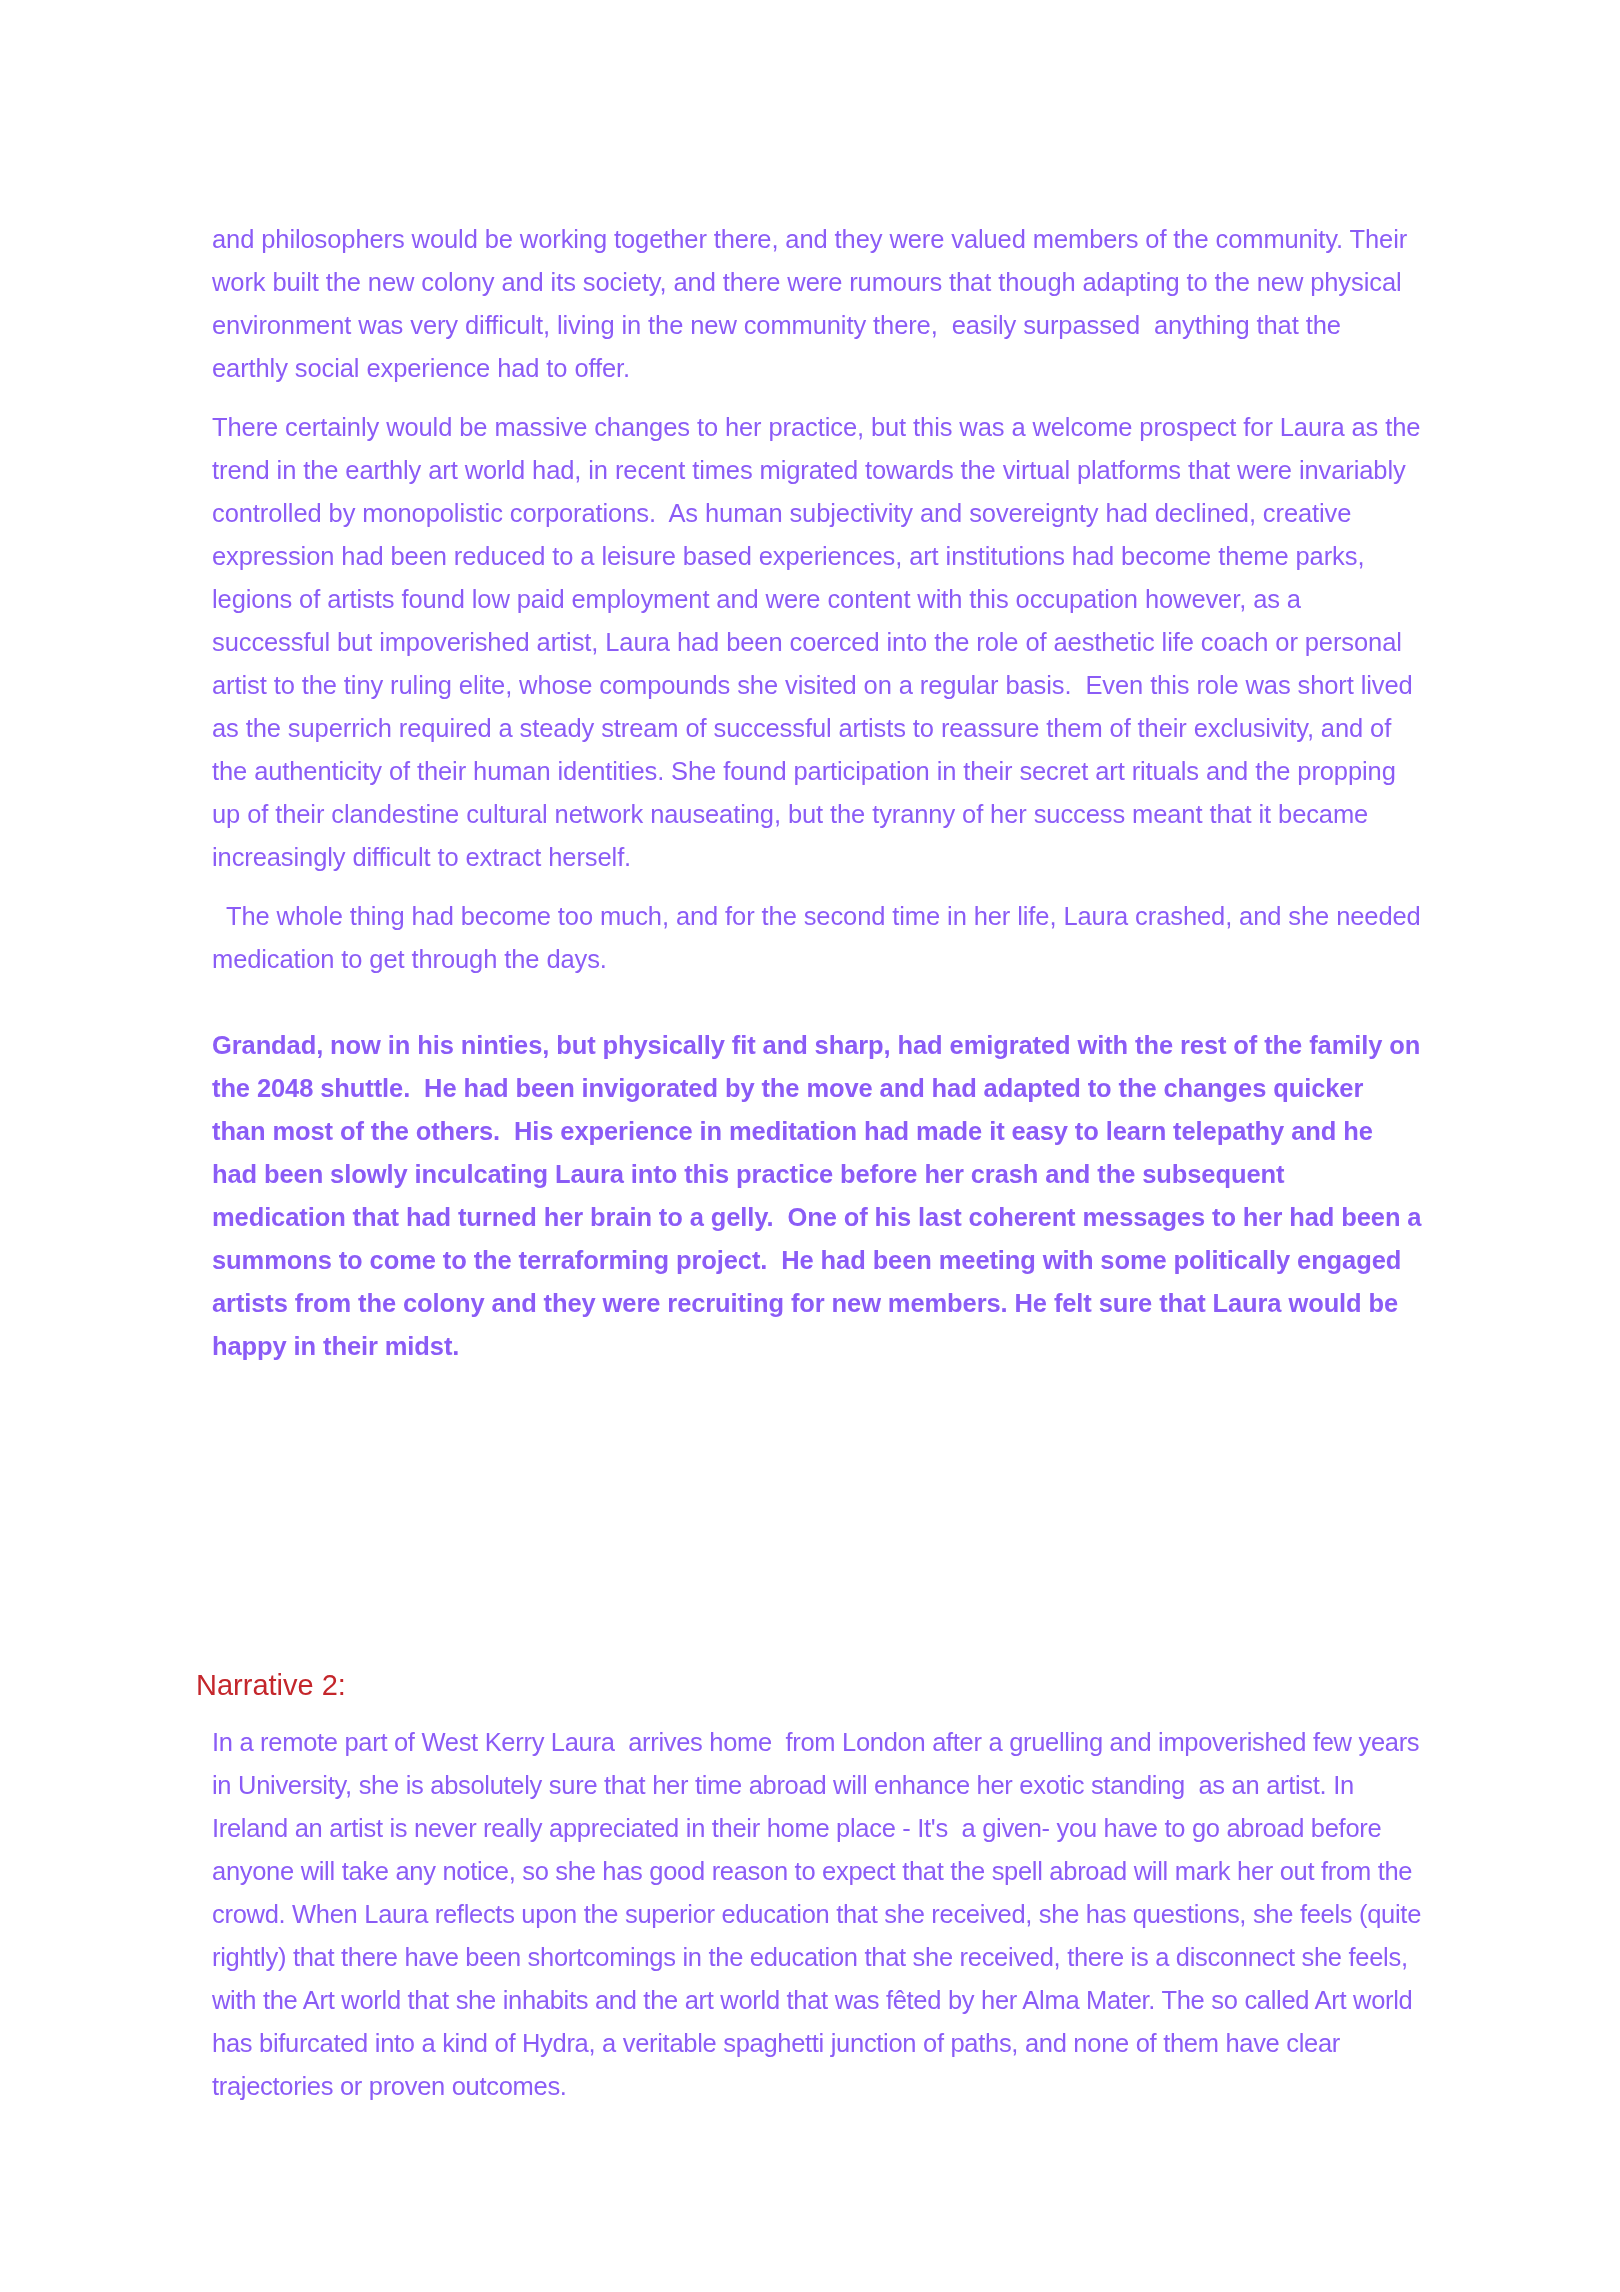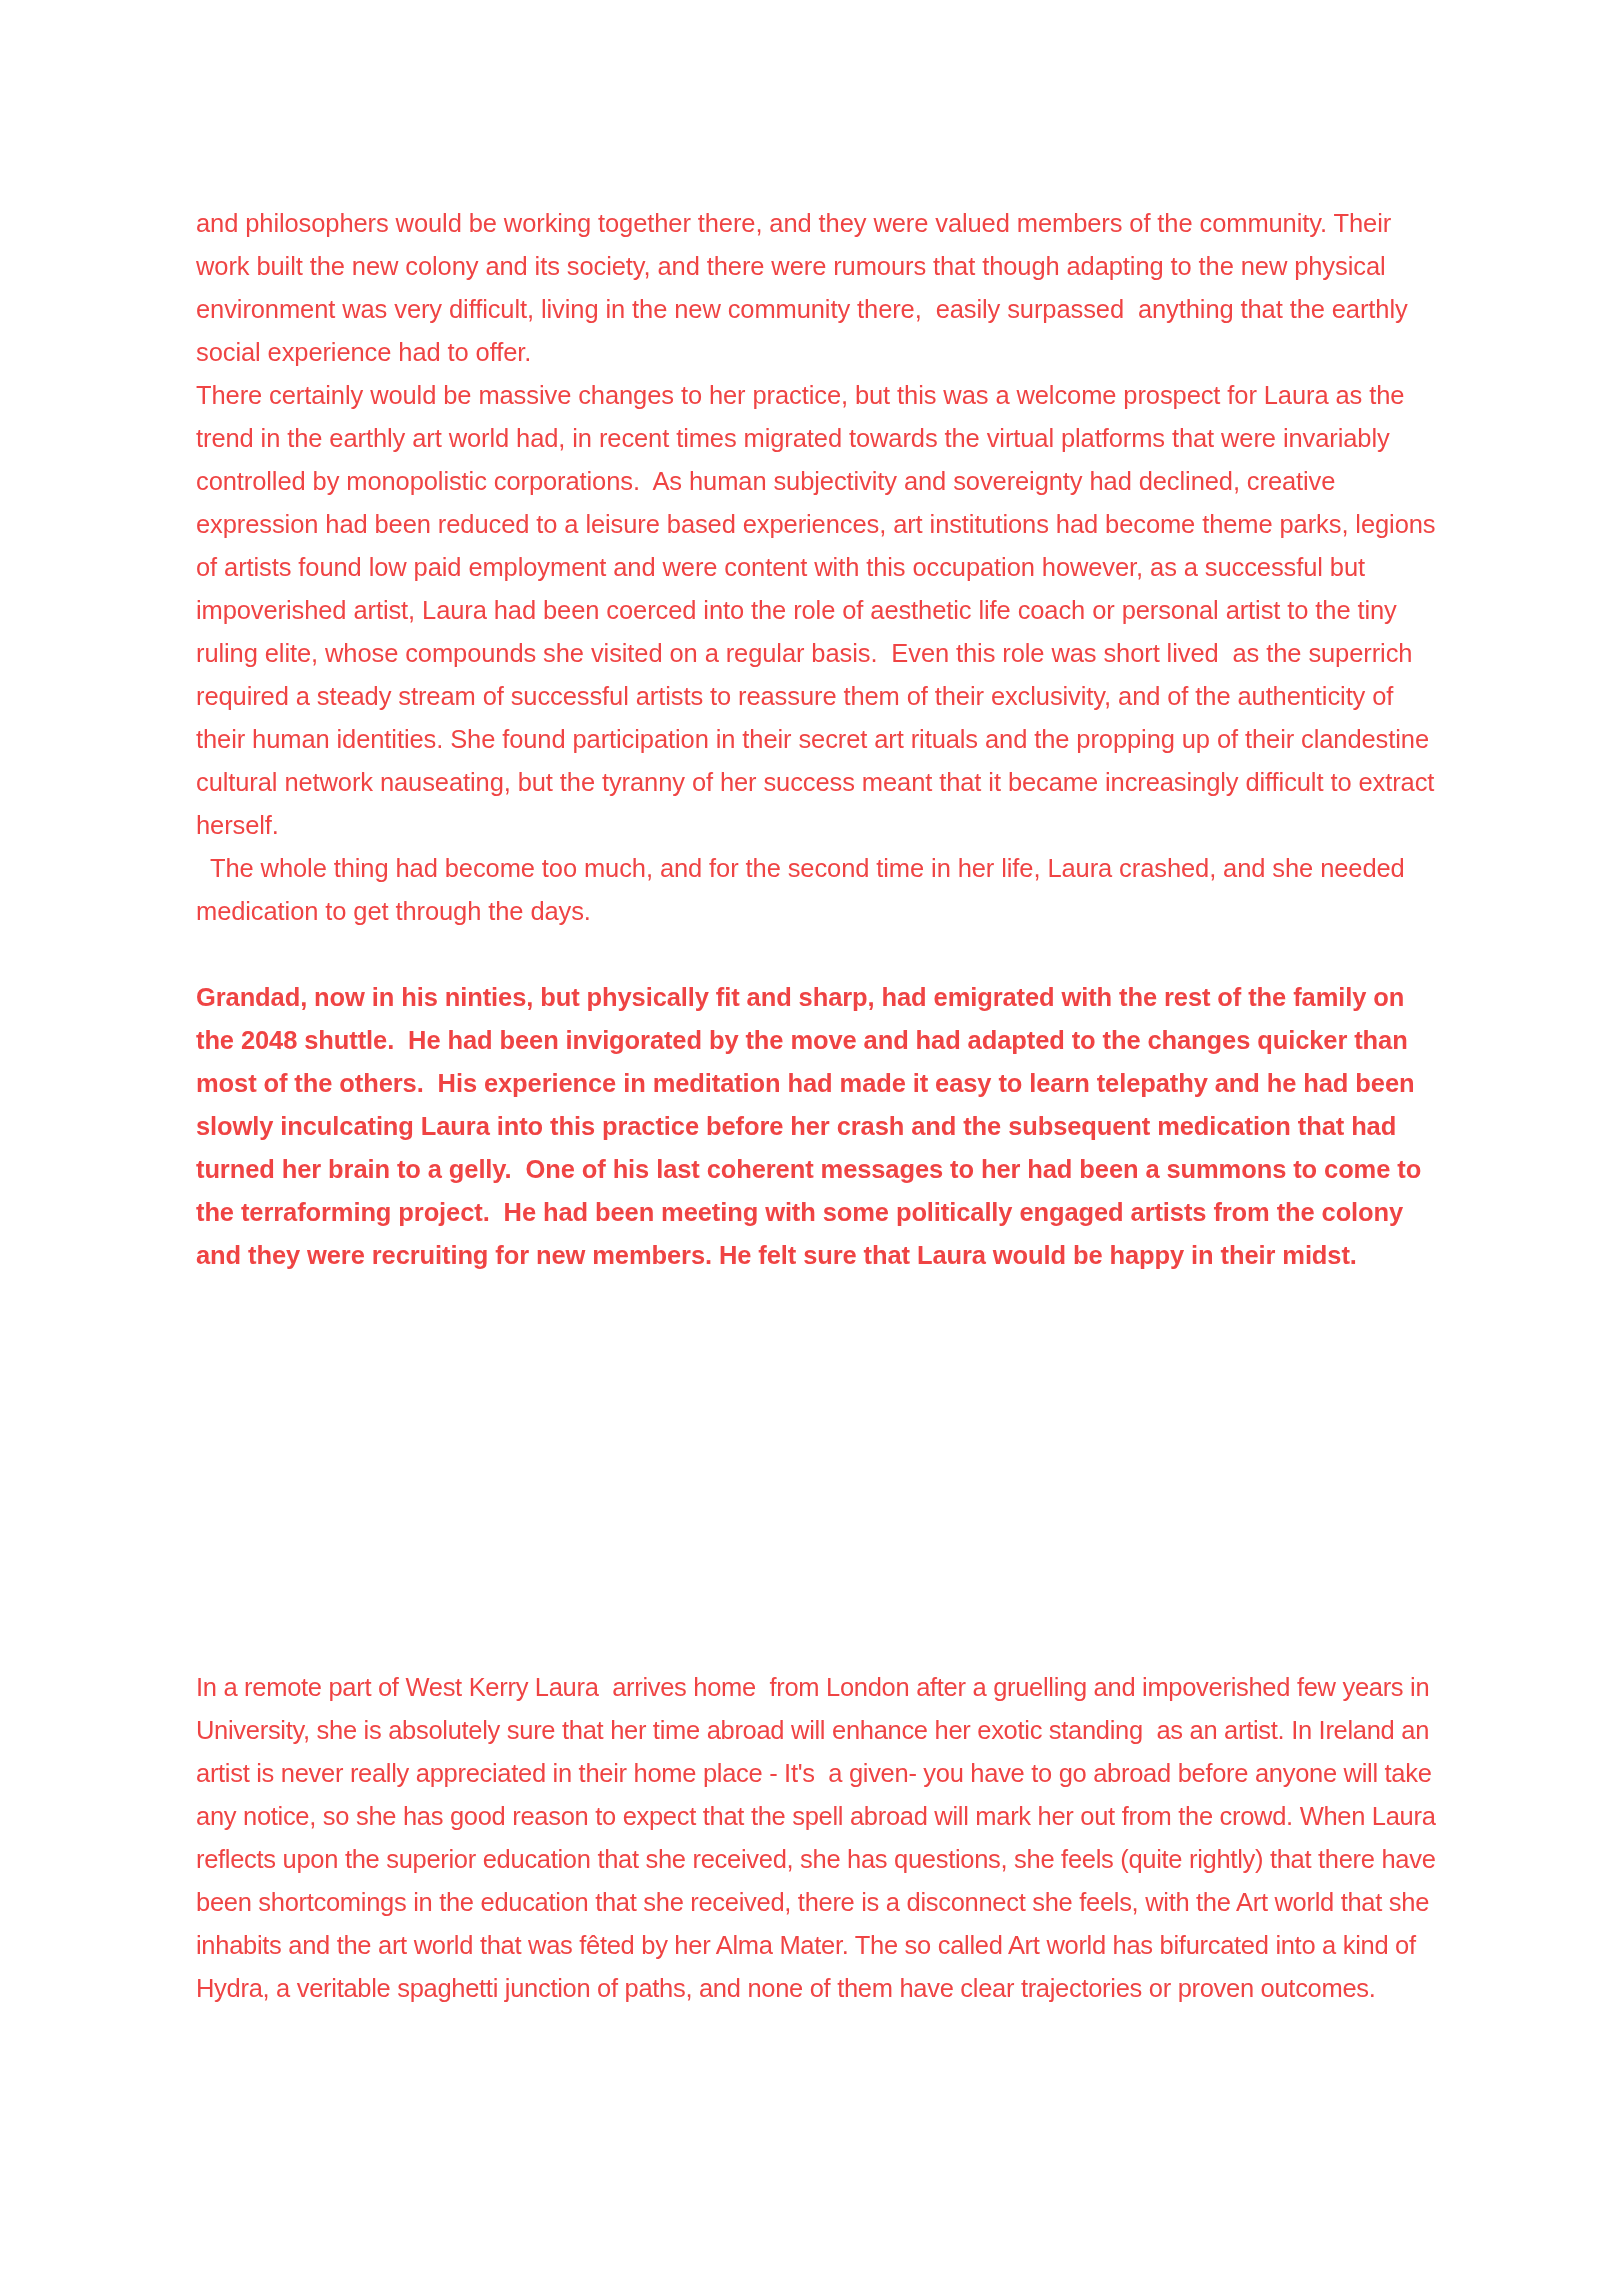--- a/index.html
+++ b/index.html
@@ -21,25 +21,25 @@
     top: 202px;
     width: 1243px;
   }
   .narrative-section {
     position: absolute;
     left: 196px;
     top: 1666px;
     width: 1243px;
   }
   p.body-text {
-    margin: 0;
+    margin: 16px;
     font-size: 25.5px;
     line-height: 43px;
     letter-spacing: -0.1px;
-    color: #ef4444;
+    color: #8b5cf6;
     white-space: pre-wrap;
     text-align: left;
   }
   p.body-text.para-gap {
     margin-top: 43px;
     font-weight: bold;
   }
   h2.narrative-heading {
     margin: 0 0 9.8px 0;
     font-size: 29px;
@@ -58,17 +58,18 @@
 <div class="page">
 
   <div class="content">
     <p class="body-text">and philosophers would be working together there, and they were valued members of the community. Their work built the new colony and its society, and there were rumours that though adapting to the new physical environment was very difficult, living in the new community there,  easily surpassed  anything that the earthly social experience had to offer.</p>
     <p class="body-text">There certainly would be massive changes to her practice, but this was a welcome prospect for Laura as the trend in the earthly art world had, in recent times migrated towards the virtual platforms that were invariably controlled by monopolistic corporations.  As human subjectivity and sovereignty had declined, creative expression had been reduced to a leisure based experiences, art institutions had become theme parks, legions of artists found low paid employment and were content with this occupation however, as a successful but impoverished artist, Laura had been coerced into the role of aesthetic life coach or personal artist to the tiny ruling elite, whose compounds she visited on a regular basis.  Even this role was short lived  as the superrich required a steady stream of successful artists to reassure them of their exclusivity, and of the authenticity of their human identities. She found participation in their secret art rituals and the propping up of their clandestine cultural network nauseating, but the tyranny of her success meant that it became increasingly difficult to extract herself.</p>
     <p class="body-text">  The whole thing had become too much, and for the second time in her life, Laura crashed, and she needed medication to get through the days.</p>
     <p class="body-text para-gap">Grandad, now in his ninties, but physically fit and sharp, had emigrated with the rest of the family on the 2048 shuttle.  He had been invigorated by the move and had adapted to the changes quicker than most of the others.  His experience in meditation had made it easy to learn telepathy and he had been slowly inculcating Laura into this practice before her crash and the subsequent medication that had turned her brain to a gelly.  One of his last coherent messages to her had been a summons to come to the terraforming project.  He had been meeting with some politically engaged artists from the colony and they were recruiting for new members. He felt sure that Laura would be happy in their midst.</p>
   </div>
 
   <div class="narrative-section">
+    <h2 class="narrative-heading">Narrative 2:</h2>
     <p class="body-text">In a remote part of West Kerry Laura  arrives home  from London after a gruelling and impoverished few years in University, she is absolutely sure that her time abroad will enhance her exotic standing  as an artist. In Ireland an artist is never really appreciated in their home place - It's  a given- you have to go abroad before anyone will take any notice, so she has good reason to expect that the spell abroad will mark her out from the crowd. When Laura reflects upon the superior education that she received, she has questions, she feels (quite rightly) that there have been shortcomings in the education that she received, there is a disconnect she feels, with the Art world that she inhabits and the art world that was fêted by her Alma Mater. The so called Art world has bifurcated into a kind of Hydra, a veritable spaghetti junction of paths, and none of them have clear trajectories or proven outcomes.</p>
   </div>
 
 </div>
 
 
 </body></html>

